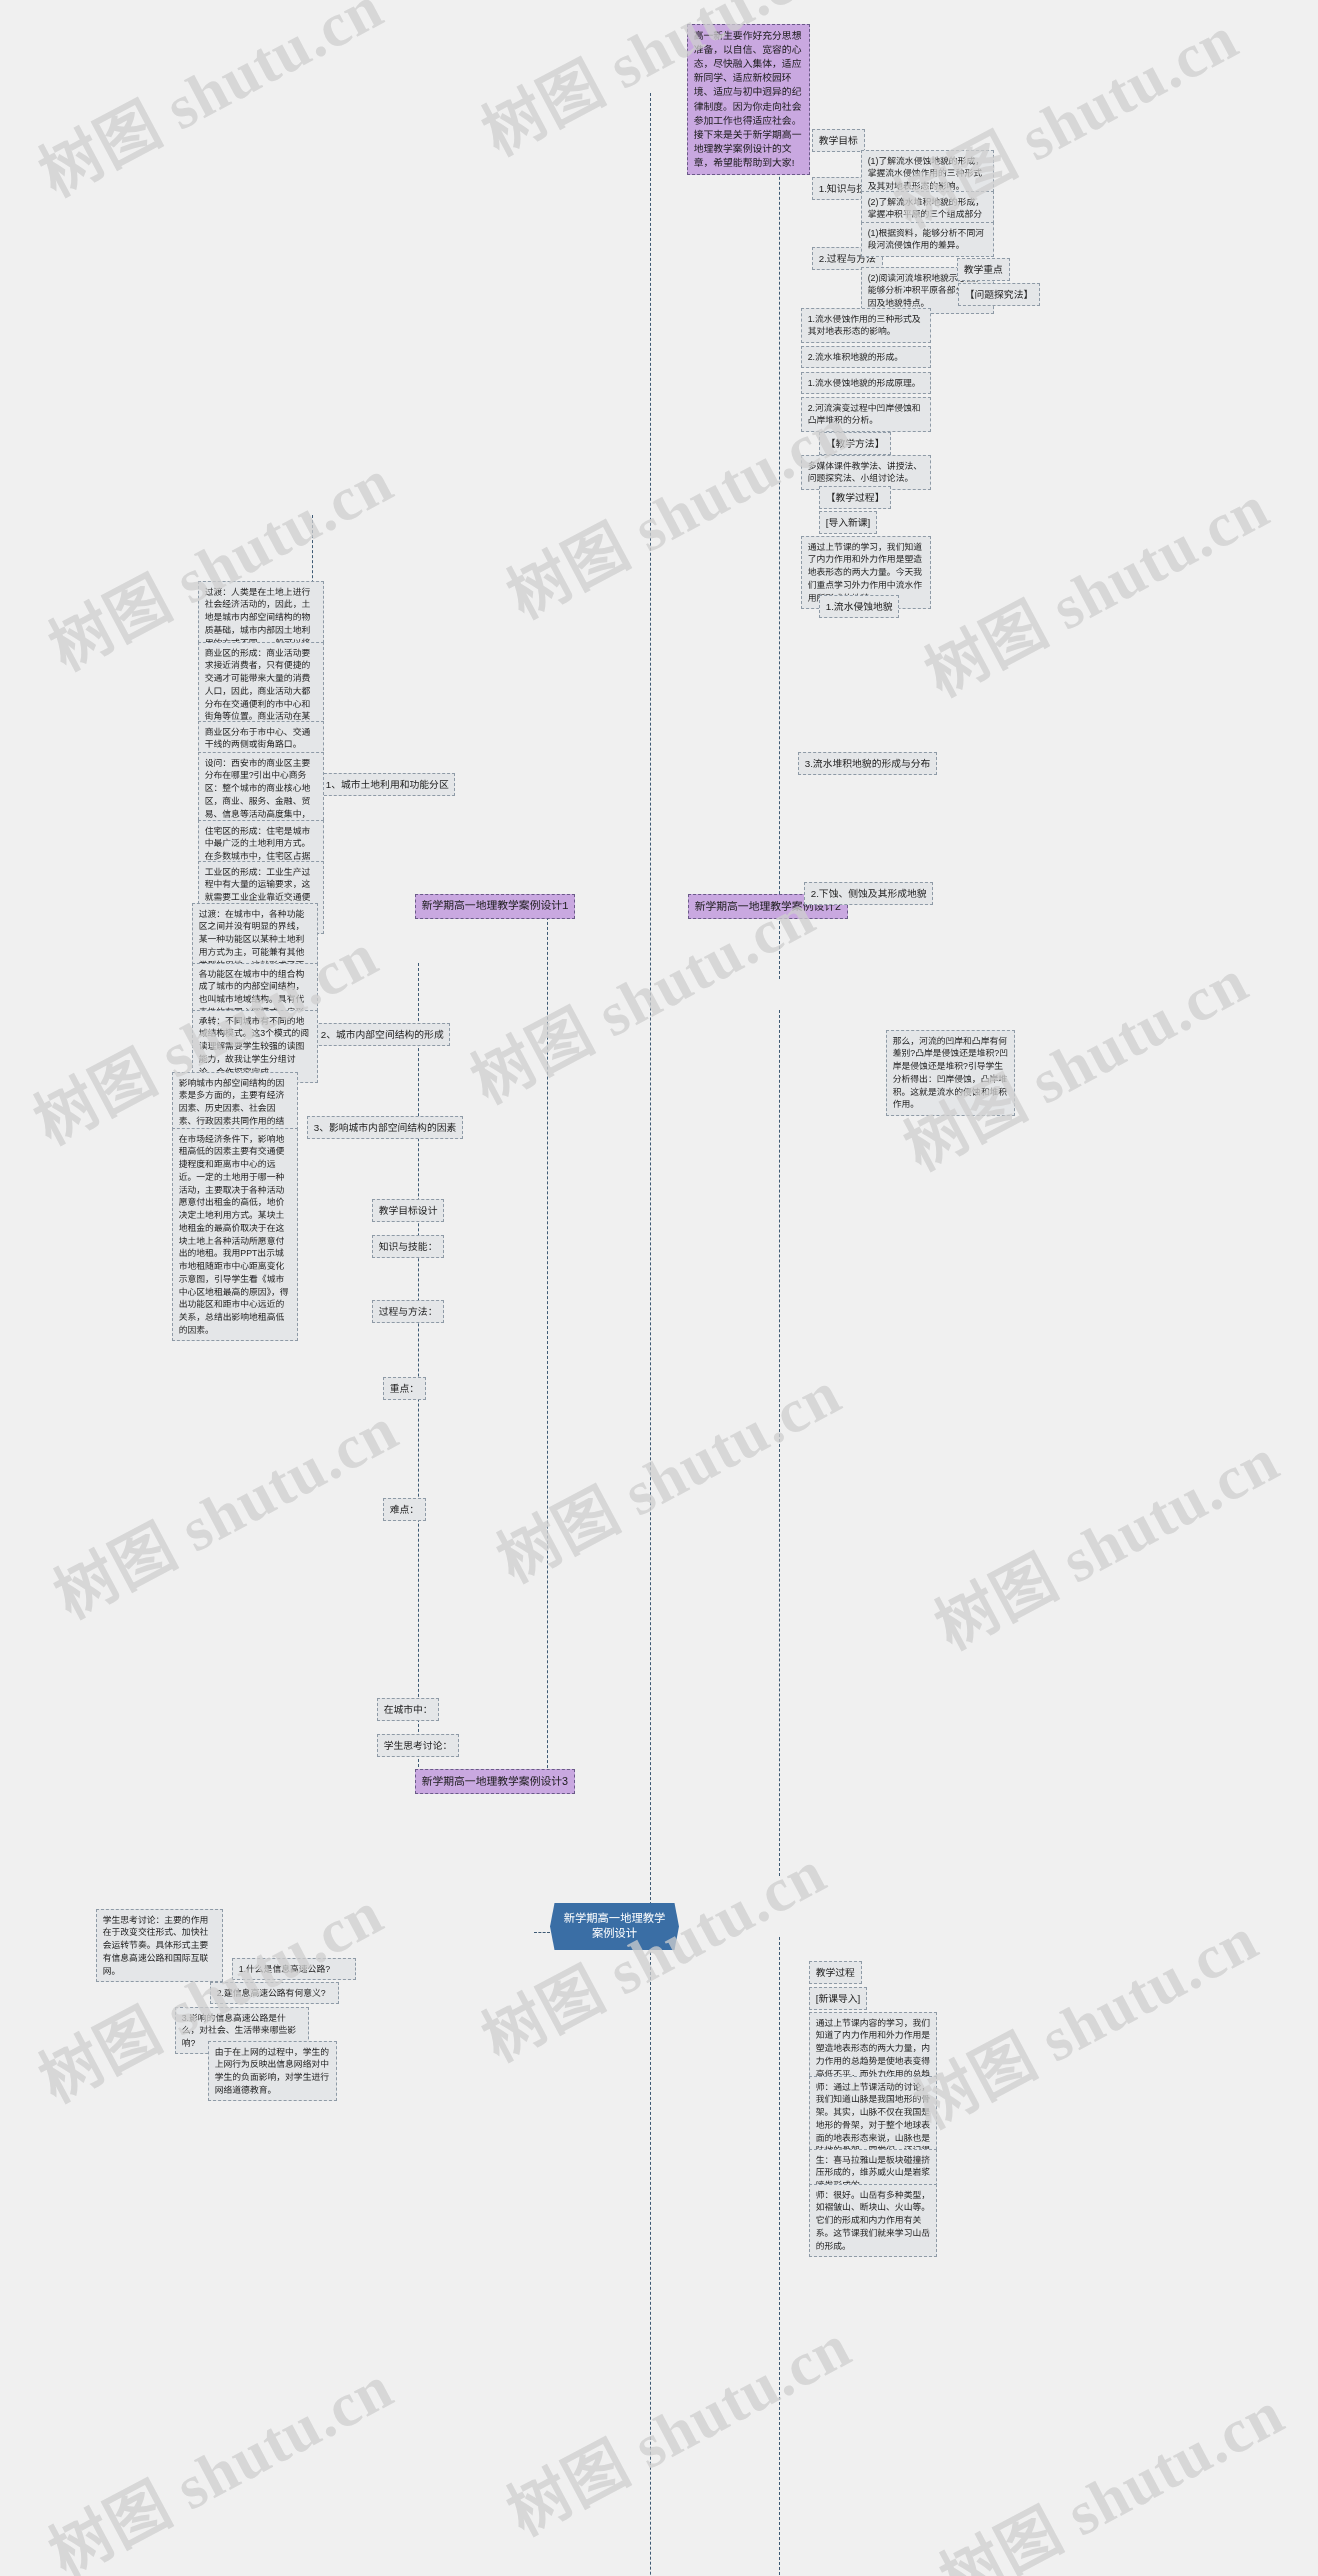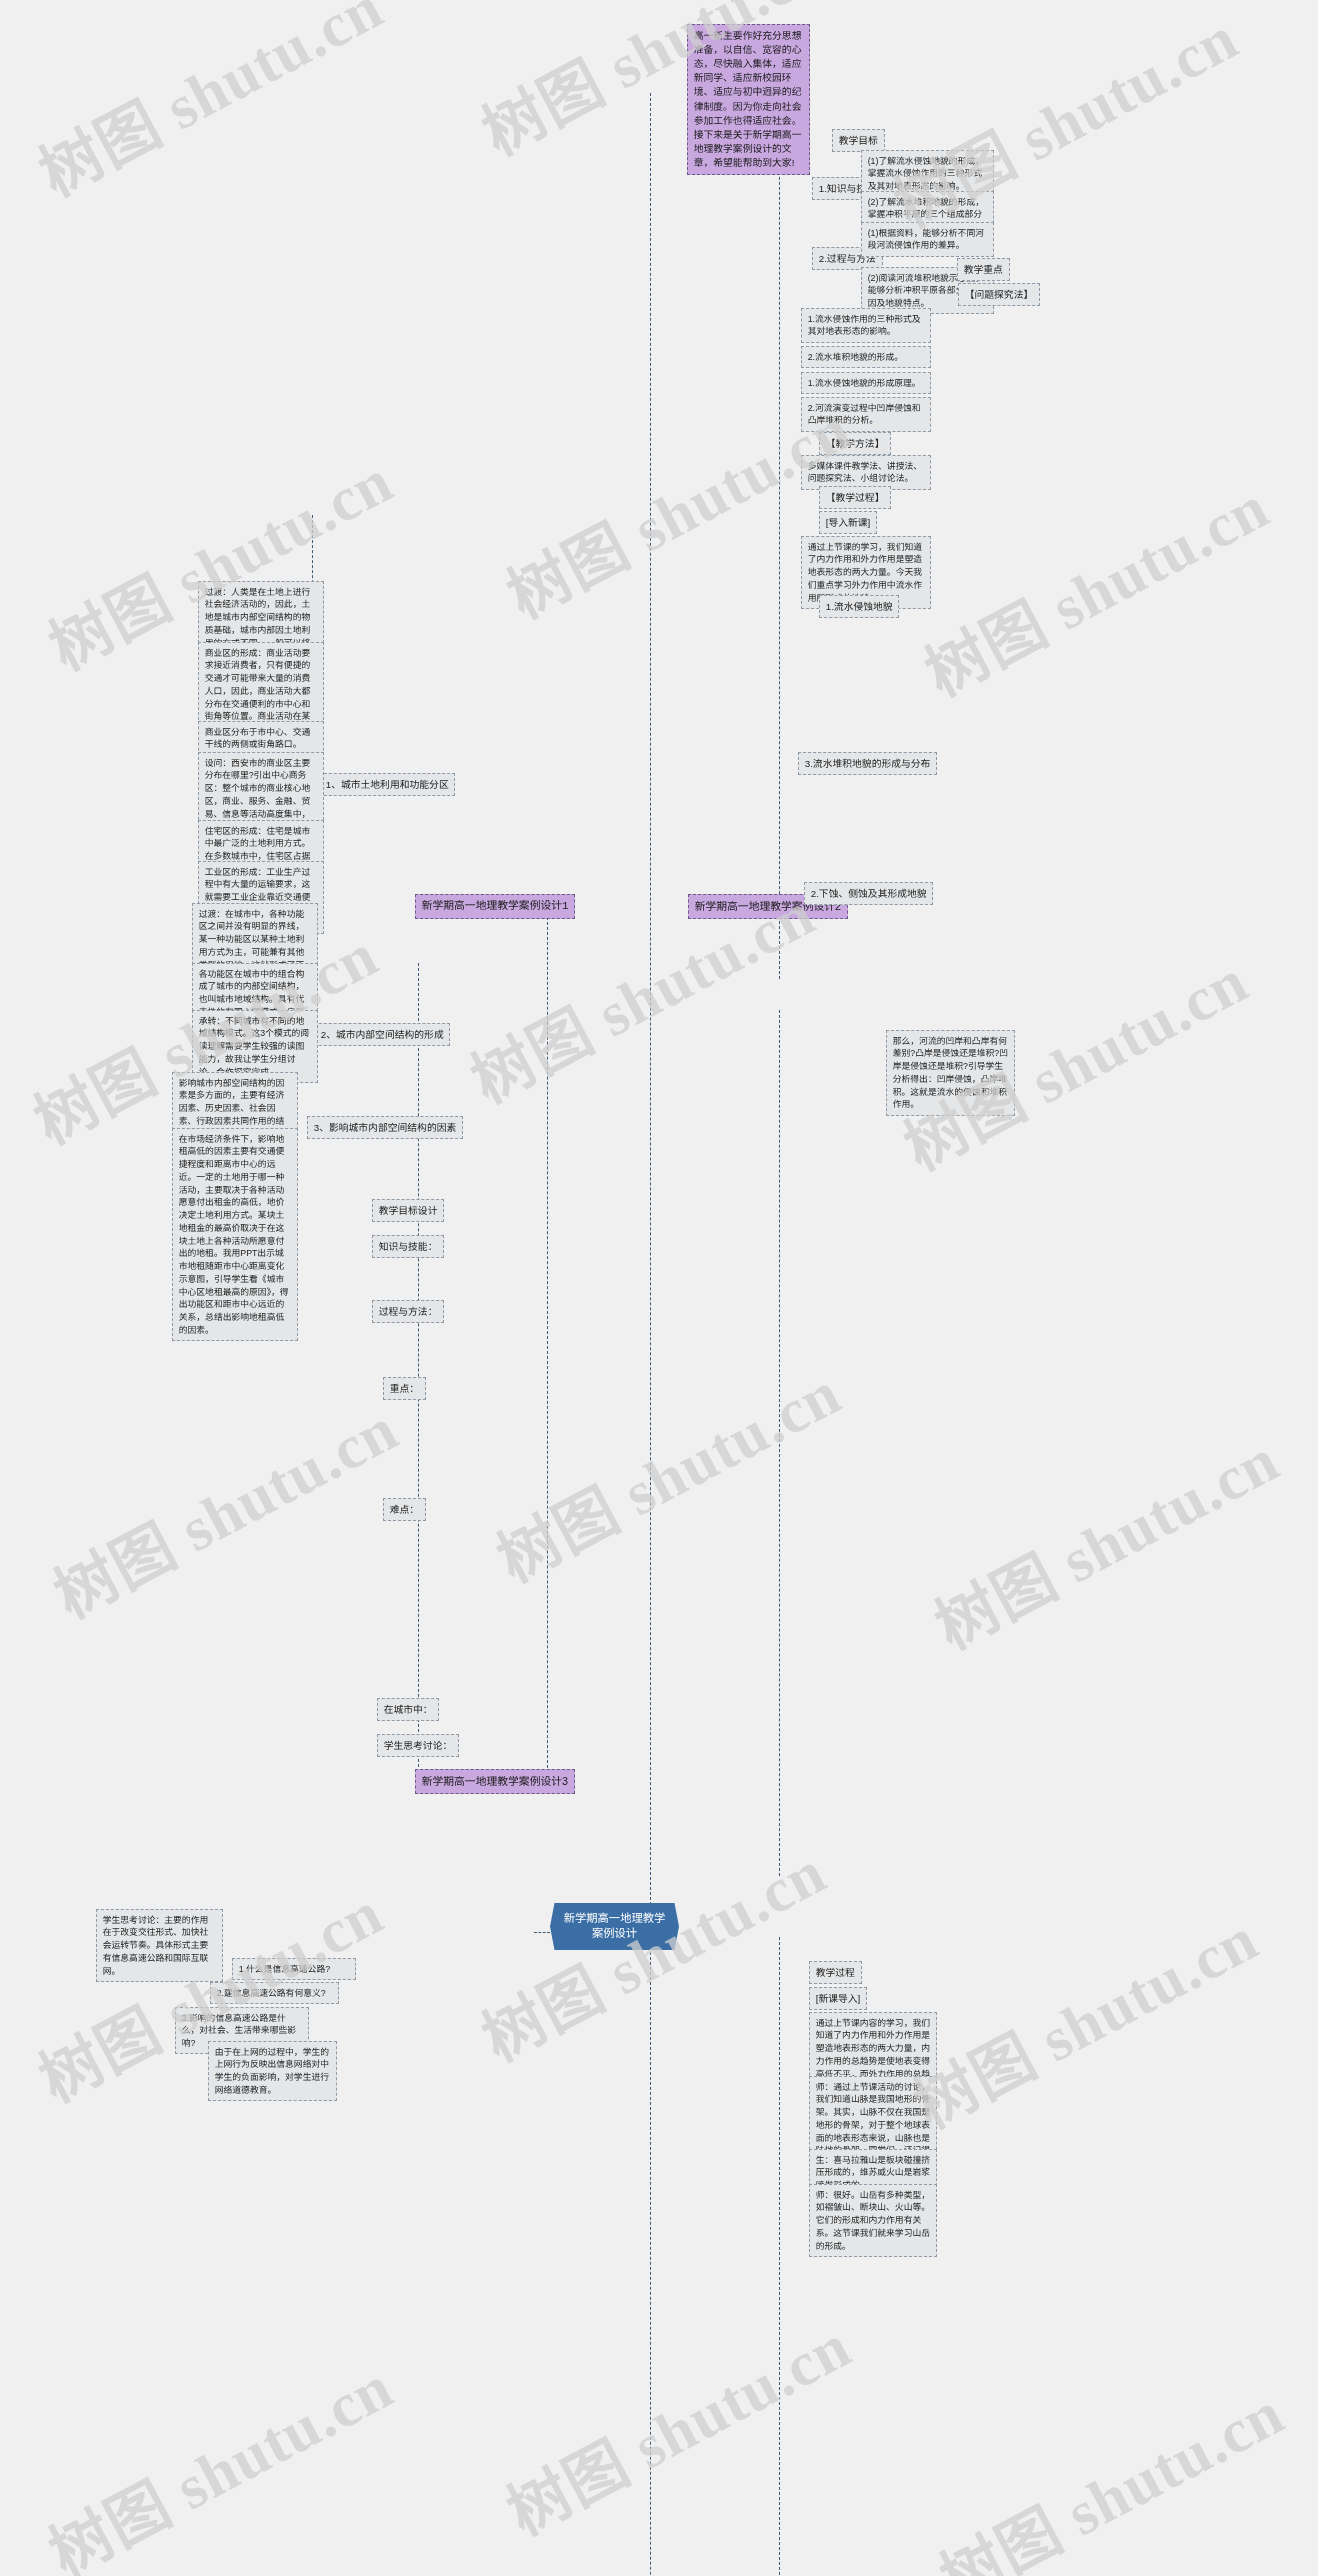--- a/index.html
+++ b/index.html
@@ -129,21 +129,21 @@
   <div class="node" style="left:192px;top:1010px;width:126px;font-size:8.8px;">承转：不同城市有不同的地域结构模式。这3个模式的阅读理解需要学生较强的读图能力，故我让学生分组讨论，合作探究完成。</div>
   <div class="node" style="left:172px;top:1072px;width:126px;font-size:8.8px;">影响城市内部空间结构的因素是多方面的，主要有经济因素、历史因素、社会因素、行政因素共同作用的结果。其中，收入、知名度、种族和宗教等属于社会因素，经济因素是主要因素。</div>
   <div class="node" style="left:172px;top:1128px;width:126px;font-size:8.8px;">在市场经济条件下，影响地租高低的因素主要有交通便捷程度和距离市中心的远近。一定的土地用于哪一种活动，主要取决于各种活动愿意付出租金的高低，地价决定土地利用方式。某块土地租金的最高价取决于在这块土地上各种活动所愿意付出的地租。我用PPT出示城市地租随距市中心距离变化示意图，引导学生看《城市中心区地租最高的原因》，得出功能区和距市中心远近的关系，总结出影响地租高低的因素。</div>
 
   <div class="node" style="left:96px;top:1909px;width:127px;font-size:8.8px;">学生思考讨论：主要的作用在于改变交往形式、加快社会运转节奏。具体形式主要有信息高速公路和国际互联网。</div>
   <div class="node" style="left:232px;top:1958px;width:124px;font-size:8.8px;">1.什么是信息高速公路?</div>
   <div class="node" style="left:210px;top:1982px;width:129px;font-size:8.8px;">2.建信息高速公路有何意义?</div>
   <div class="node" style="left:175px;top:2007px;width:134px;font-size:8.8px;">3.影响的信息高速公路是什么，对社会、生活带来哪些影响?</div>
   <div class="node" style="left:208px;top:2041px;width:129px;font-size:8.8px;">由于在上网的过程中，学生的上网行为反映出信息网络对中学生的负面影响，对学生进行网络道德教育。</div>
 
-  <div class="node lbl" style="left:832px;top:129px;">教学目标</div>
+  <div class="node lbl" style="left:812px;top:129px;">教学目标</div>
   <div class="node lbl" style="left:812px;top:177px;">1.知识与技能</div>
   <div class="node" style="left:861px;top:150px;width:133px;font-size:8.8px;">(1)了解流水侵蚀地貌的形成，掌握流水侵蚀作用的三种形式及其对地表形态的影响。</div>
   <div class="node" style="left:861px;top:191px;width:133px;font-size:8.8px;">(2)了解流水堆积地貌的形成，掌握冲积平原的三个组成部分及形成过程。</div>
   <div class="node lbl" style="left:812px;top:247px;">2.过程与方法</div>
   <div class="node" style="left:861px;top:222px;width:133px;font-size:8.8px;">(1)根据资料，能够分析不同河段河流侵蚀作用的差异。</div>
   <div class="node" style="left:861px;top:267px;width:133px;font-size:8.8px;">(2)阅读河流堆积地貌示意图，能够分析冲积平原各部分的成因及地貌特点。</div>
 
   <div class="node lbl" style="left:957px;top:258px;">教学重点</div>
   <div class="node lbl" style="left:958px;top:283px;">【问题探究法】</div>
 

